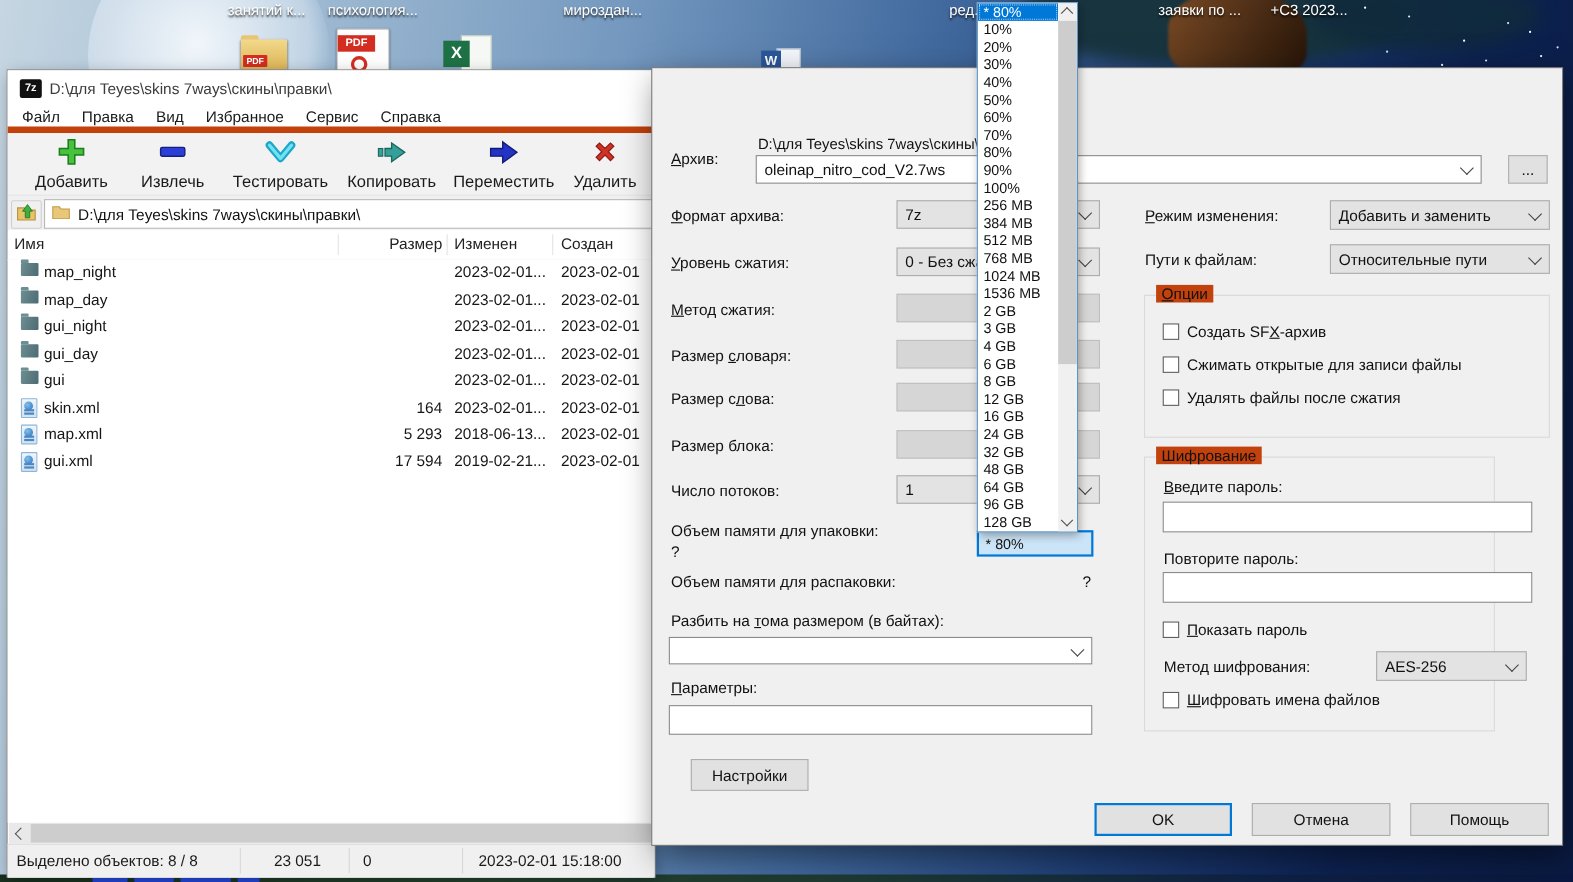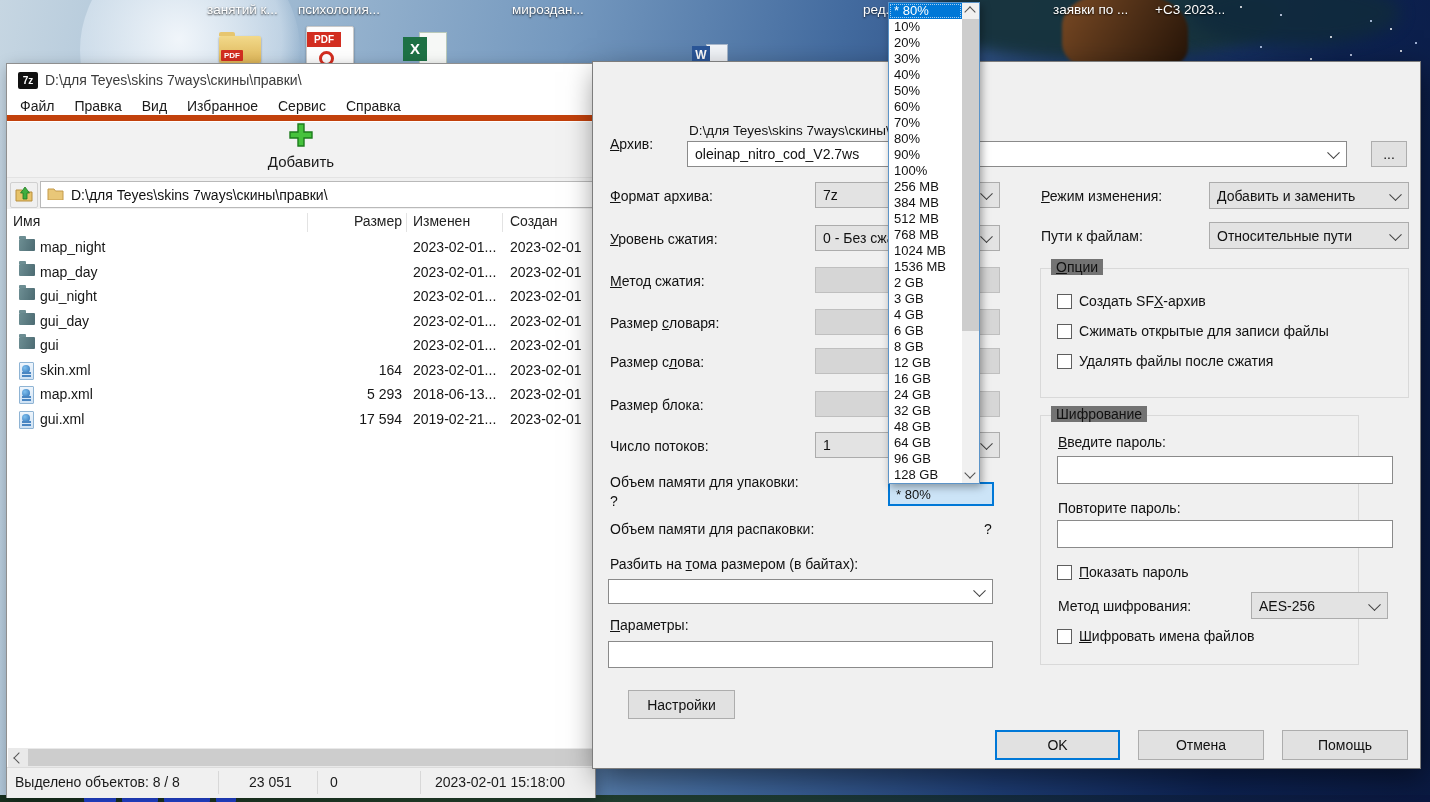--- a/index.html
+++ b/index.html
@@ -34,21 +34,21 @@
   .ic-doc .page{position:absolute;right:0;top:0;width:20px;height:20px;background:#f4f7fb;border:1px solid #a9b9cd;}
   .ic-doc .w{position:absolute;left:0;top:2px;width:18px;height:18px;background:#2b579a;color:#fff;font-weight:bold;font-size:12px;text-align:center;line-height:18px;}
   
   .win{left:7px;top:64px;width:588px;height:733px;background:#fff;z-index:10;
     box-shadow:0 0 0 1px #8f8f8f,2px 4px 14px rgba(0,0,0,.35);}
   .win .titlebar{left:0;top:0;width:100%;height:33px;background:#fff;}
   .win .appicon{left:11px;top:8px;width:20px;height:17px;background:#111;color:#fff;font-size:10px;font-weight:bold;text-align:center;line-height:17px;border-radius:2px;}
   .win .title{left:38px;top:0;height:33px;line-height:33px;font-size:14px;color:#3c3c3c;white-space:nowrap;}
   .menubar{left:0;top:33px;width:100%;height:24px;display:flex;align-items:center;padding-left:3px;border-bottom:6px solid #c2410c;box-sizing:border-box;background:#fff;position:absolute;}
   .menu-item{padding:0 10px;font-size:14px;color:#1a1a1a;}
-  .toolbar{left:0;top:58px;width:100%;height:56px;background:#f2f2f2;border-bottom:1px solid #e3e3e3;display:flex;align-items:center;padding-left:0;box-sizing:border-box;position:absolute;flex-direction:column;}
+  .toolbar{left:0;top:58px;width:100%;height:56px;background:#f2f2f2;border-bottom:1px solid #e3e3e3;display:flex;align-items:center;padding-left:12px;box-sizing:border-box;position:absolute;}
   .tbtn{display:flex;flex-direction:column;align-items:center;justify-content:center;height:52px;}
   .tbtn .tlabel{font-size:15px;color:#1a1a1a;margin-top:1px;white-space:nowrap;}
   .addrrow{left:0;top:114px;width:100%;height:31px;background:#f0f0f0;position:absolute;}
   .upbtn{position:absolute;left:3px;top:4px;width:26px;height:24px;background:#f0f0f0;border:1px solid #d0d0d0;border-radius:2px;display:flex;align-items:center;justify-content:center;}
   .addrbox{position:absolute;left:33px;top:3px;right:0;height:25px;background:#fff;border:1px solid #b9b9b9;display:flex;align-items:center;padding-left:6px;}
   .addrbox .ptext{font-size:14px;margin-left:7px;white-space:nowrap;color:#111;}
   .lheader{left:0;top:145px;width:100%;height:27px;background:#fff;border-bottom:1px solid #e6e6e6;position:absolute;font-size:14px;color:#222;}
   .lheader span{position:absolute;top:4px;}
   .hdiv{position:absolute;top:4px;width:1px;height:19px;background:#e3e3e3;}
   .listarea{left:0;top:172px;width:100%;height:512px;background:#fff;position:absolute;}
@@ -76,21 +76,21 @@
   .dclose{left:798px;top:14px;width:26px;height:24px;display:flex;align-items:center;justify-content:center;}
   .lab{font-size:14px;color:#111;white-space:nowrap;position:absolute;}
   .combo{position:absolute;background:#e3e3e3;border:1px solid #acacac;box-sizing:border-box;display:flex;align-items:center;font-size:14px;color:#111;padding:0 22px 0 7px;overflow:hidden;white-space:nowrap;}
   .combo.disabled{background:#d6d6d6;border-color:#bfbfbf;color:transparent;}
   .combo.whitecombo{background:#fff;border-color:#8a8a8a;}
   .combo .chev,.chevdown{position:absolute;right:8px;top:50%;width:8px;height:8px;border-right:1.5px solid #444;border-bottom:1.5px solid #444;transform:translateY(-65%) rotate(45deg);}
   .tinput{position:absolute;background:#fff;border:1px solid #8a8a8a;box-sizing:border-box;font-size:14px;padding:0 6px;display:flex;align-items:center;}
   .pushbtn{position:absolute;background:#e1e1e1;border:1px solid #adadad;box-sizing:border-box;display:flex;align-items:center;justify-content:center;font-size:14px;color:#111;}
   .pushbtn.focused{border:2px solid #0078d7;}
   .groupbox{position:absolute;border:1px solid #d9d9d9;box-sizing:border-box;}
-  .glegend{position:absolute;top:-10px;left:10px;background:#737373;padding:0 5px;font-size:14px;color:#111;white-space:nowrap;}
+  .glegend{position:absolute;top:-10px;left:10px;background:#c2410c;padding:0 5px;font-size:14px;color:#111;white-space:nowrap;}
   .check-row{display:flex;align-items:center;margin:0 0 14px 16px;}
   .checkbox{width:15px;height:15px;background:#fff;border:1px solid #5e5e5e;box-sizing:border-box;flex:0 0 15px;}
   .check-label{font-size:14px;margin-left:7px;white-space:nowrap;}
   .qmark{font-size:14px;color:#111;position:absolute;}
   
   .memcombo{position:absolute;left:295px;top:420px;width:106px;height:24px;background:#cce4f7;border:2px solid #0078d7;box-sizing:border-box;display:flex;align-items:center;font-size:13px;padding:0 20px 0 6px;}
   
   .dd{position:absolute;left:888px;top:2px;width:92px;height:482px;background:#fff;border:1px solid #5c94c8;box-sizing:border-box;z-index:50;display:flex;box-shadow:2px 3px 8px rgba(0,0,0,.35);}
   .dd-items{flex:1;overflow:hidden;}
   .dd-item{height:16px;line-height:16px;font-size:13px;padding-left:5px;white-space:nowrap;color:#111;}

